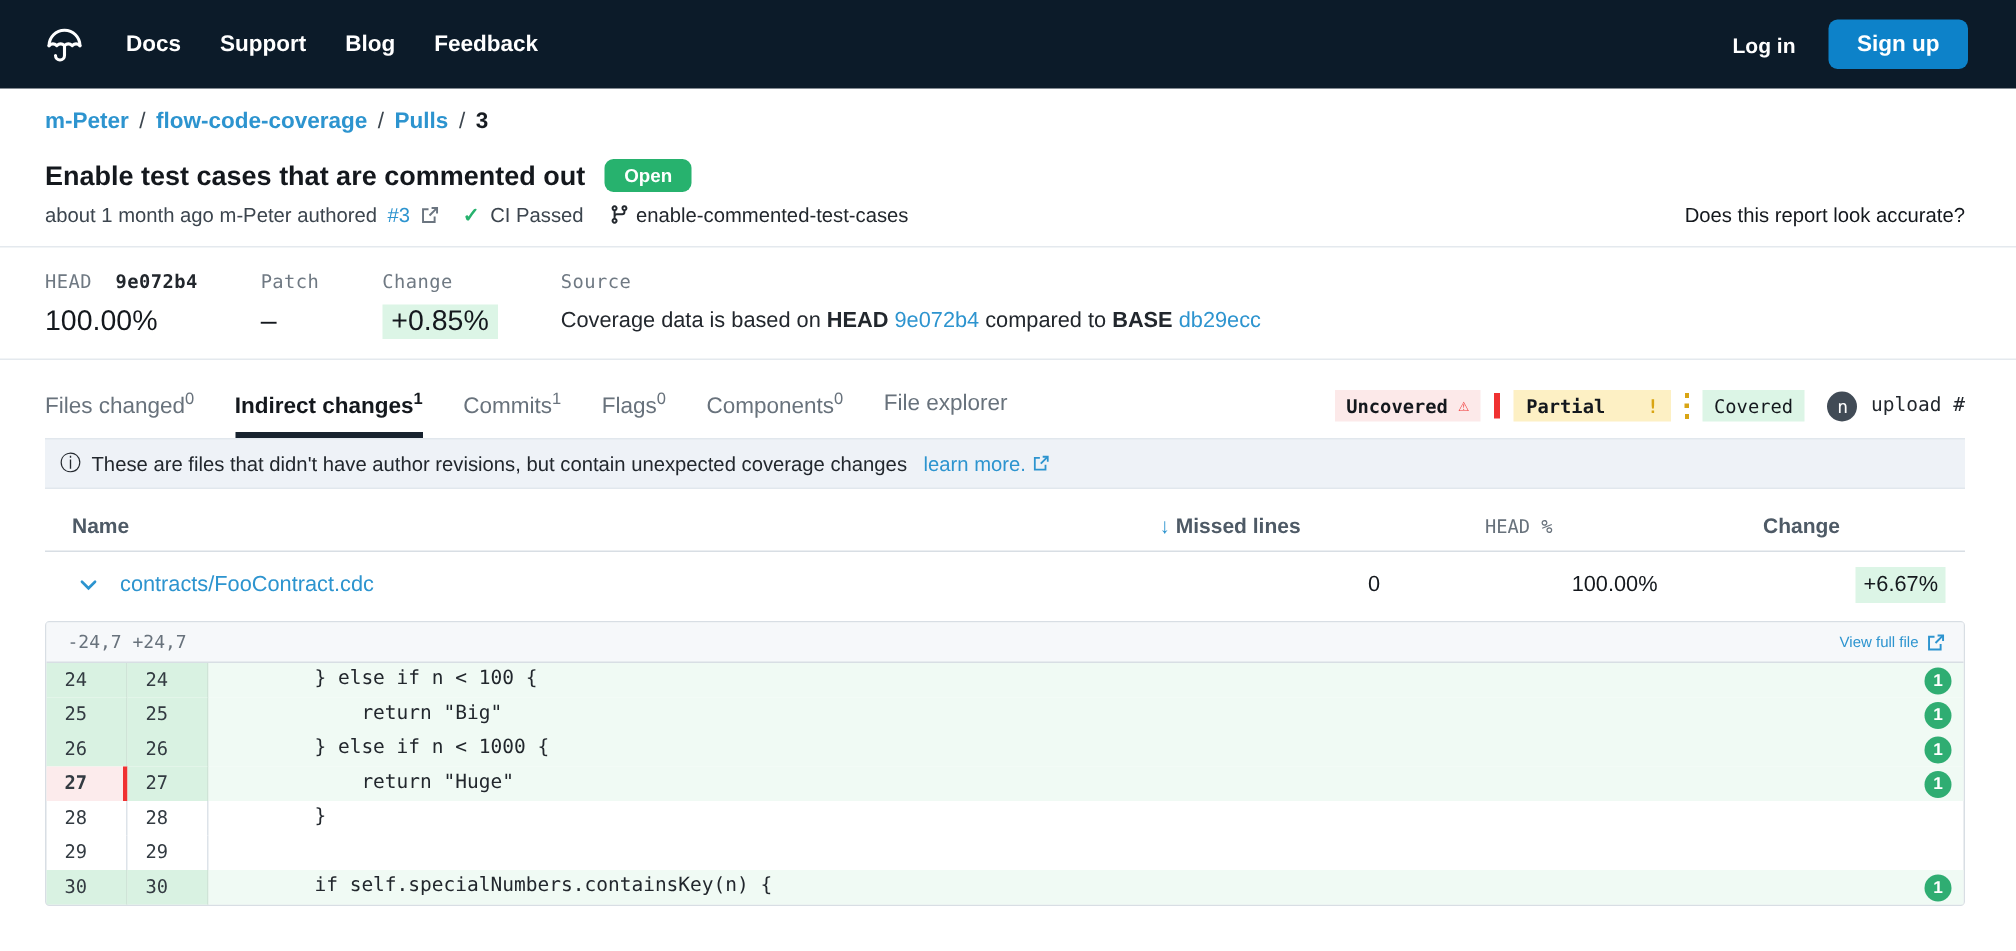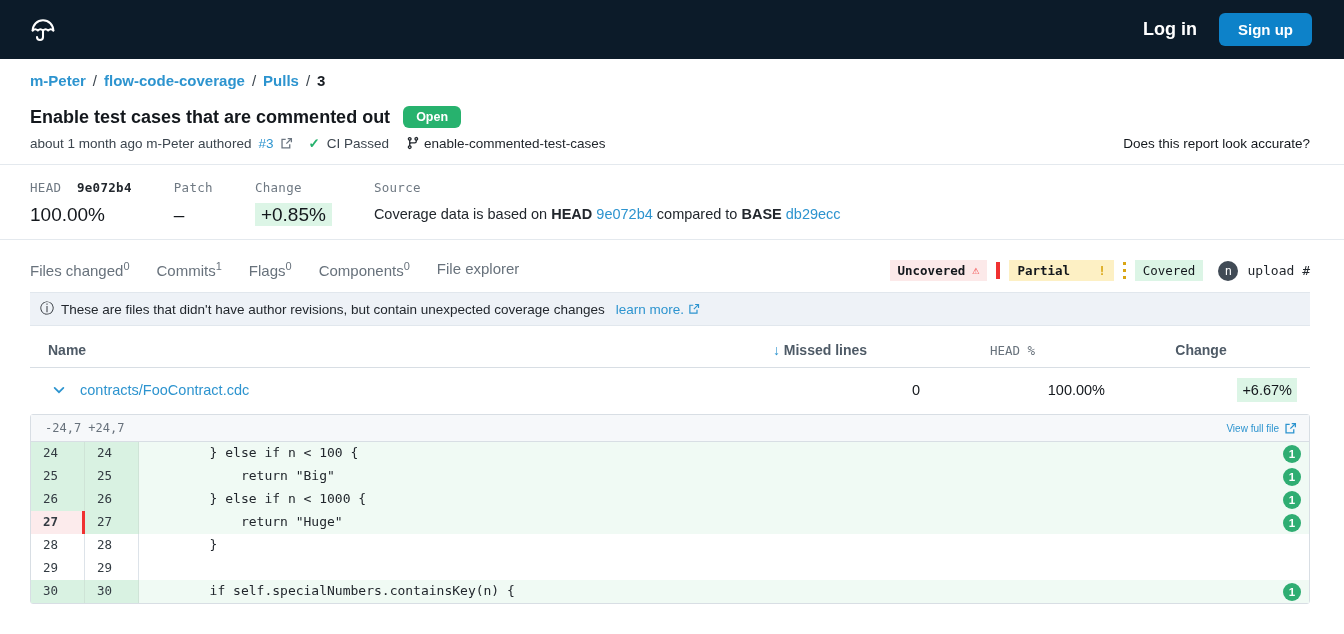--- a/index.html
+++ b/index.html
@@ -6,21 +6,21 @@
   html,body { width:1344px; height:634px; overflow:hidden; background:#fff;
               font-family:"Liberation Sans", sans-serif; color:#171c22; }
 
   
   .navbar { height:59px; background:var(--navy); display:flex; align-items:center;
             padding:0 32px 0 28px; }
   .navbar .logo { display:flex; align-items:center; margin-right:26px; }
   .nav-links { display:flex; gap:26px; }
   .nav-link { color:#fff; font-size:15px; font-weight:700; cursor:pointer; }
   .nav-right { margin-left:auto; display:flex; align-items:center; gap:22px; }
-  .login { color:#fff; font-size:18px; font-weight:700; cursor:pointer; }
+  .login { color:#fff; font-size:14px; font-weight:700; cursor:pointer; }
   .signup { background:var(--blue); color:#fff; font-size:15px; font-weight:700;
             padding:8px 19px; border-radius:6px; border:none; cursor:pointer; }
 
   
   .breadcrumb { padding:13px 34px 0 30px; font-size:15px; color:#3c454e; }
   .breadcrumb a { color:var(--link); text-decoration:none; cursor:pointer;font-weight:bold; }
   .breadcrumb .sep { margin:0 7px; color:#3c454e; }
   .breadcrumb .current { font-weight:700; color:#171c22; }
 
   
@@ -119,20 +119,26 @@
 <body>
 
 <div class="navbar">
   <span class="logo">
     <svg width="30" height="30" viewBox="0 0 32 32" fill="none" stroke="#fff" stroke-width="2.2" stroke-linecap="round" stroke-linejoin="round">
       <path d="M5 16.5a11 11 0 0 1 22 0"></path>
       <path d="M5 16.5q2.75-2.6 5.5 0 q2.75-2.6 5.5 0 q2.75-2.6 5.5 0 q2.75-2.6 5.5 0"></path>
       <path d="M16 17v6.5a3.2 3.2 0 0 1-6.4 0"></path>
     </svg>
   </span>
+  <div class="nav-links">
+    <span class="nav-link">Docs</span>
+    <span class="nav-link">Support</span>
+    <span class="nav-link">Blog</span>
+    <span class="nav-link">Feedback</span>
+  </div>
   <div class="nav-right">
     <span class="login">Log in</span>
     <button class="signup">Sign up</button>
   </div>
 </div>
 
 <div class="breadcrumb">
   <a>m-Peter</a><span class="sep">/</span><a>flow-code-coverage</a><span class="sep">/</span><a>Pulls</a><span class="sep">/</span><span class="current">3</span>
 </div>
 
@@ -188,20 +194,21 @@
       <a>db29ecc</a>
     </div>
   </div>
 </div>
 
 <div class="divider"></div>
 
 <div class="tabs-row">
   <div class="tabs" id="tabs">
       <span class="tab">Files changed<sup>0</sup></span>
+      <span class="tab active">Indirect changes<sup>1</sup></span>
       <span class="tab">Commits<sup>1</sup></span>
       <span class="tab">Flags<sup>0</sup></span>
       <span class="tab">Components<sup>0</sup></span>
       <span class="tab">File explorer</span>
     </div>
   <div class="legend">
     <span class="lg-badge lg-uncovered">
       <span>Uncovered</span>
         <span class="warn-tri">⚠</span>
     </span>

